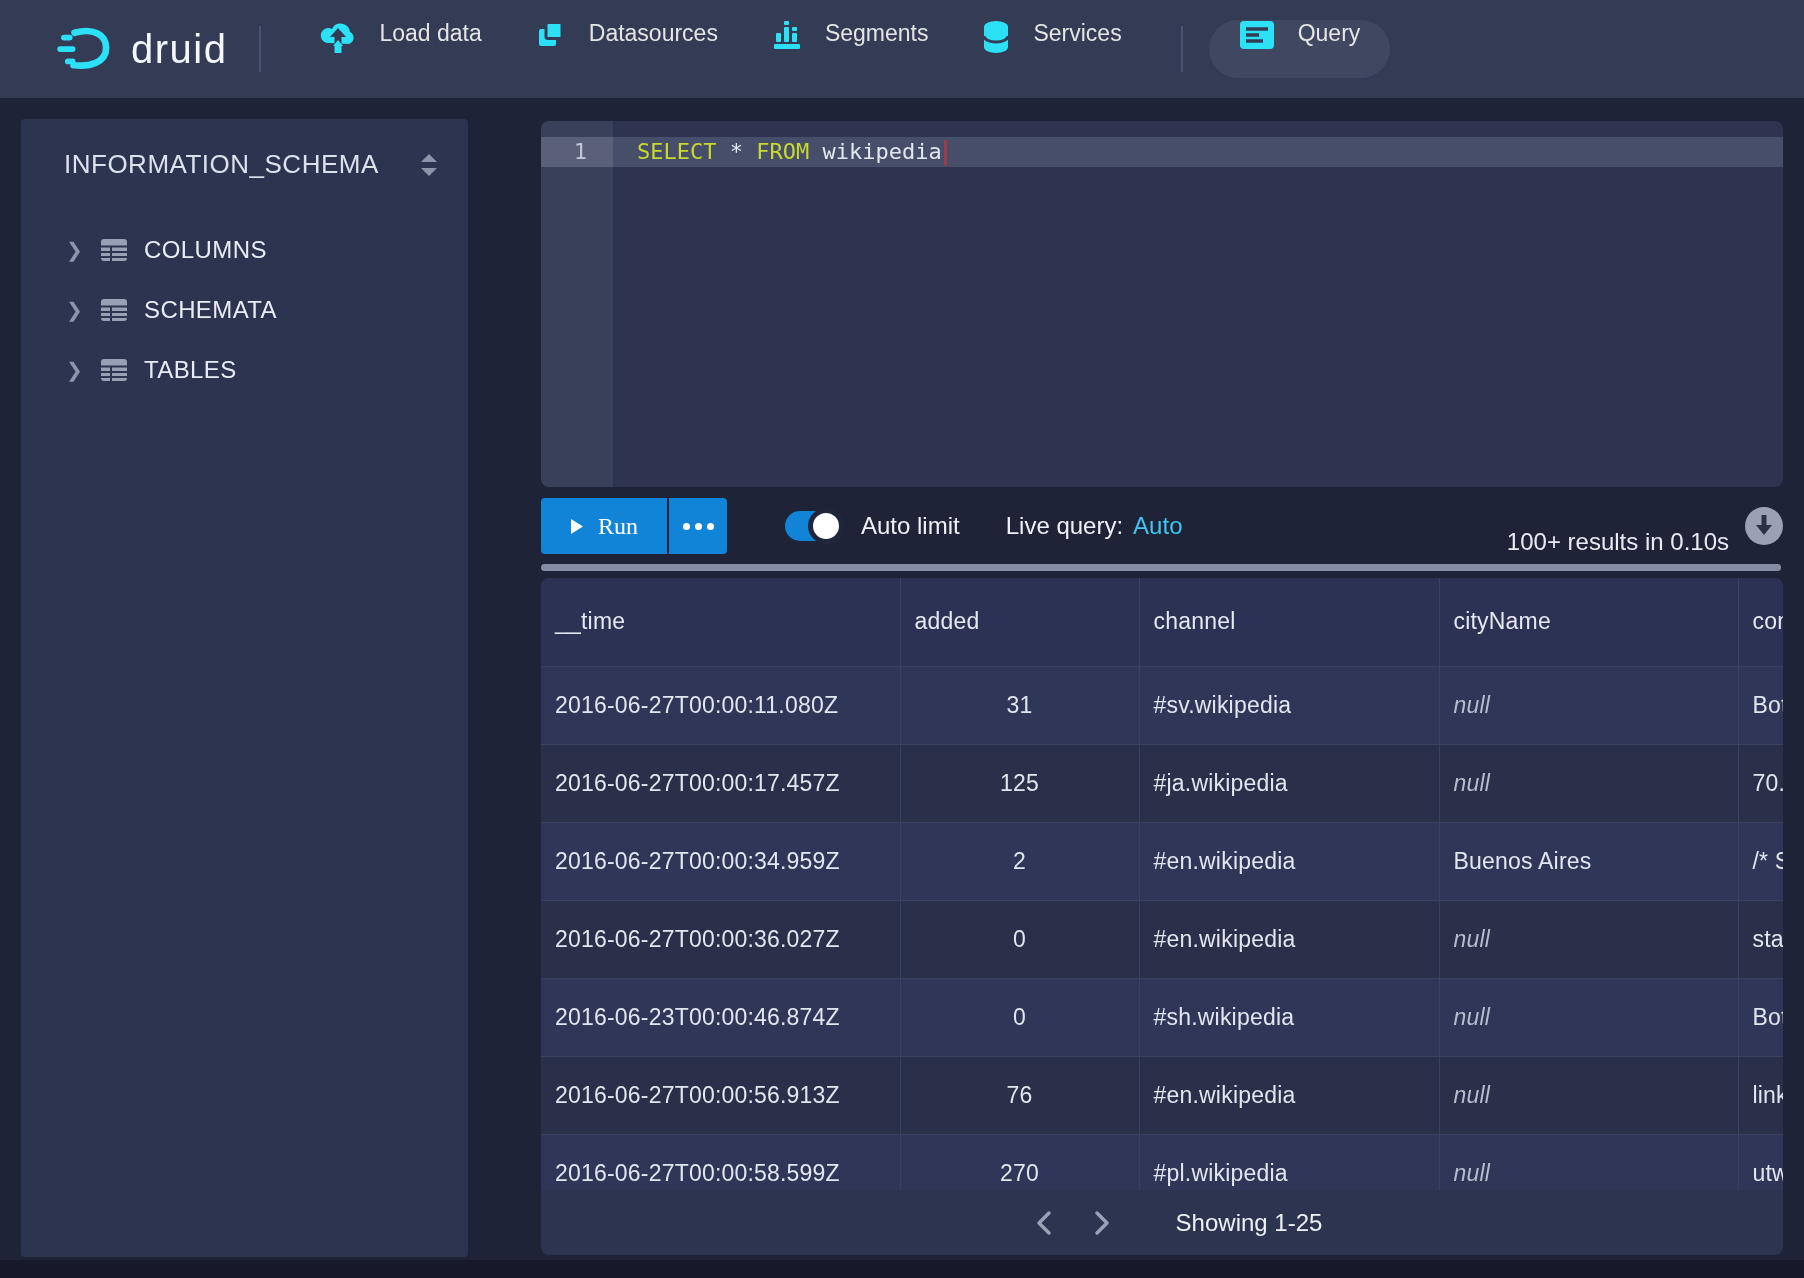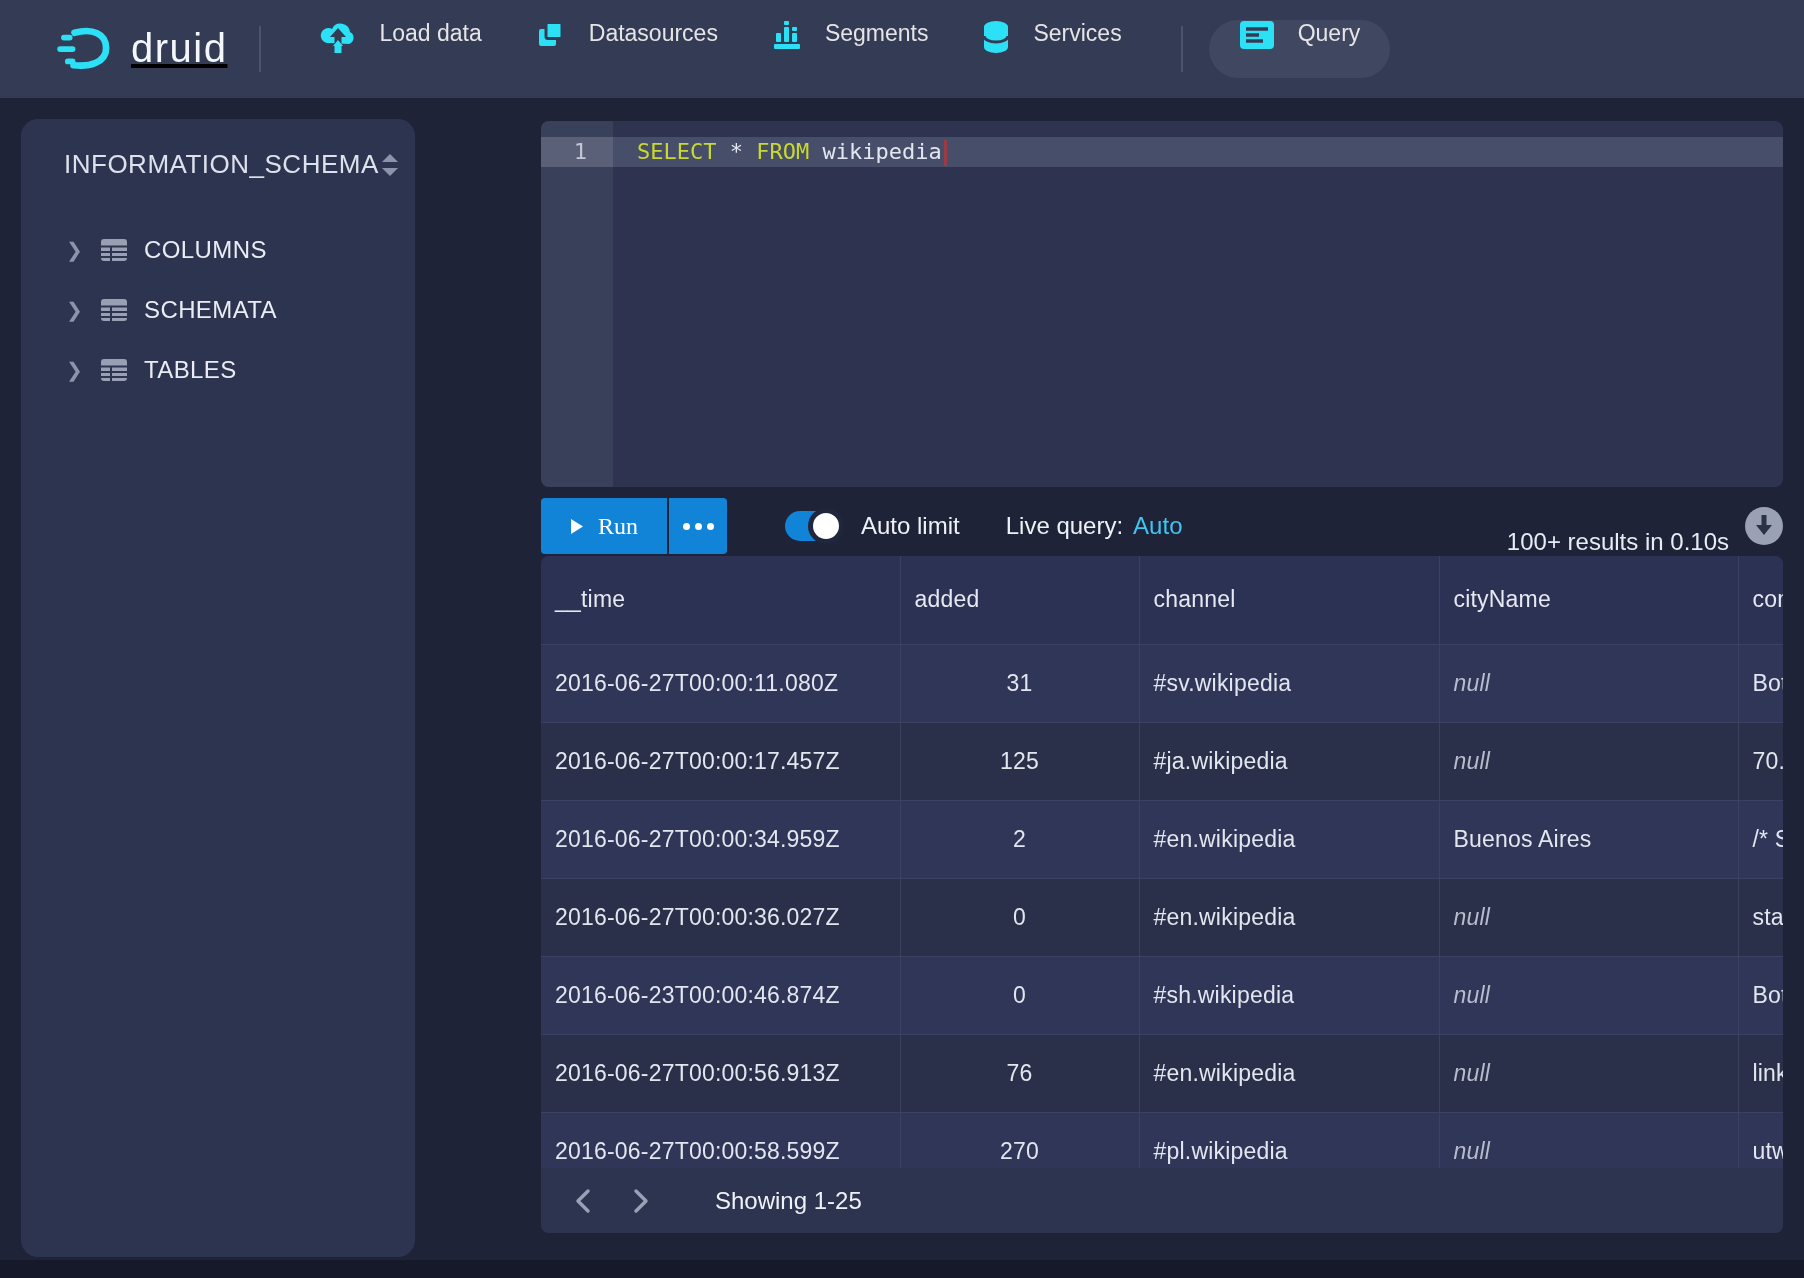--- a/index.html
+++ b/index.html
@@ -10,34 +10,34 @@
     background:#1e2337;
     font-family:"Liberation Sans", sans-serif;
     -webkit-font-smoothing:antialiased;
   }
 
   
   .navbar {
     position:absolute; left:0; top:0; width:1804px; height:98px;
     background:#343b55; display:flex; align-items:center; padding-left:57px;
   }
-  .logo { display:flex; align-items:flex-start; gap:16px;text-decoration:underline; }
+  .logo { display:flex; align-items:flex-end; gap:16px; }
   .wordmark { font-size:40px; color:#f4f7fc; font-weight:500; letter-spacing:1.5px; }
   .nav-divider { width:2px; height:46px; background:#4c536e; margin:0 32px; flex:none; }
   .nav-item {
     display:flex; align-items:flex-start; gap:23px; height:58px;
     padding:0 27px; color:#e5e5e5; font-size:23px; cursor:pointer; flex:none;
   }
   .nav-item.active { background:#404761; border-radius:29px; padding:0 30px; margin-left:26px; }
   .nav-item .nicon { display:flex; align-items:center; }
 
   
   .sidebar {
-    position:absolute; left:21px; top:119px; width:394px; height:1138px;
-    background:#2d3450; border-radius:17px;
+    position:absolute; left:21px; top:119px; width:447px; height:1138px;
+    background:#2d3450; border-radius:4px;
   }
   .sidebar-header {
     display:flex; align-items:center; justify-content:space-between;
     padding:30px 28px 0 43px;
   }
   .sidebar-title { font-size:26px; color:#dde1ec; letter-spacing:0.5px; }
   .tree { margin-top:40px; }
   .tree-item {
     display:flex; align-items:center; height:60px; padding-left:45px;
     cursor:pointer; color:#e9ecf3;
@@ -94,22 +94,22 @@
   .download-btn {
     width:38px; height:38px; border-radius:50%; background:#9aa1b5; border:none; cursor:pointer;
     margin-left:16px; display:flex; align-items:center; justify-content:center; flex:none;
   }
 
   
   .hscroll { position:absolute; left:541px; top:564px; width:1240px; height:7px; background:#858da6; border-radius:4px; }
 
   
   .results {
-    position:absolute; left:541px; top:556px; width:1242px; height:677px;
-    background:#2d3450; border-radius:8px; overflow:hidden; display:flex; flex-direction:column;
+    position:absolute; left:541px; top:578px; width:1242px; height:677px;
+    background:#2d3450; border-radius:8px; overflow:hidden; display:flex; flex-direction:column;align-items:center;
   }
   .table-clip { height:612px; overflow:hidden; flex:none; }
   table { border-collapse:collapse; table-layout:fixed; width:1242px; }
   th, td {
     border-right:1px solid #3b4161; border-bottom:1px solid #3b4161;
     padding:0 14px; font-size:23px; font-weight:400; text-align:left;
     white-space:nowrap; overflow:hidden; letter-spacing:0.2px;
   }
   th { height:88px; background:#2c3253; color:#e6e9f1; cursor:pointer; }
   td { height:78px; color:#e2e6ef; cursor:pointer; }

